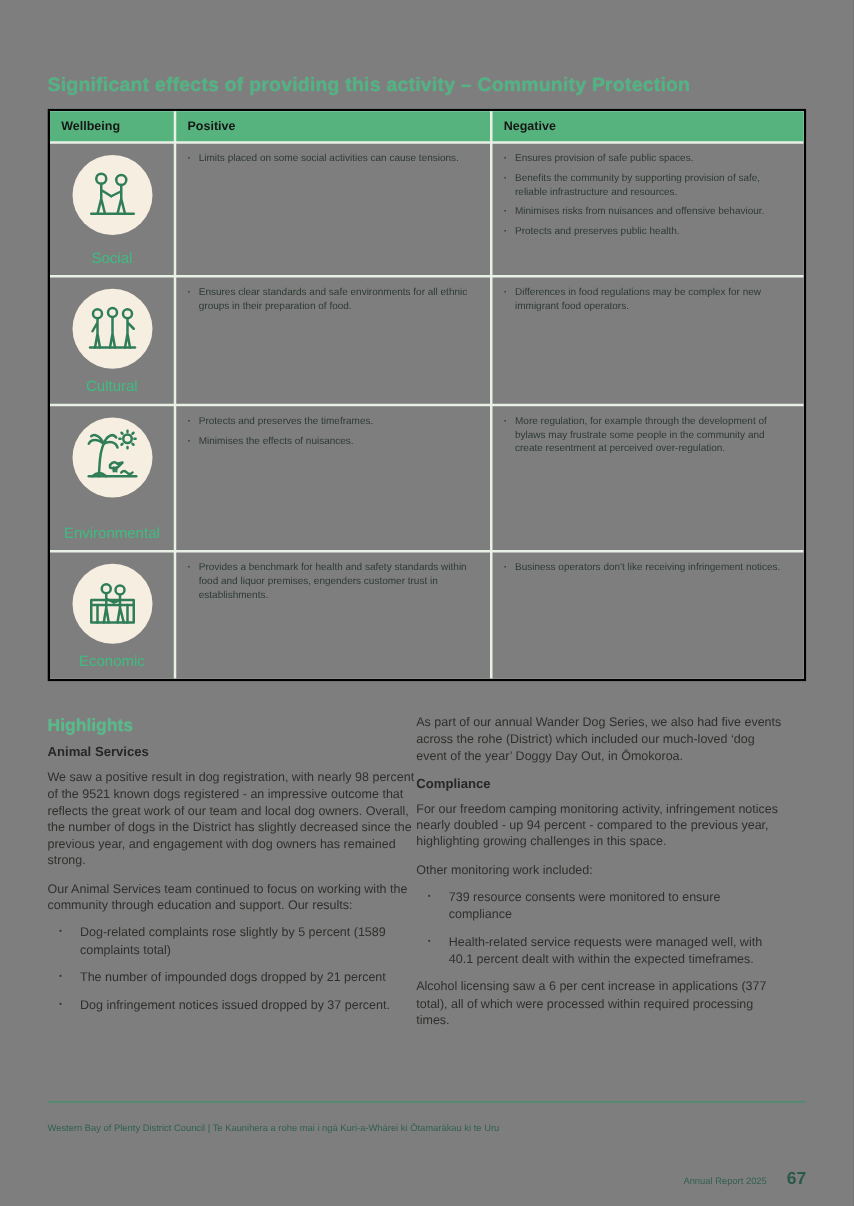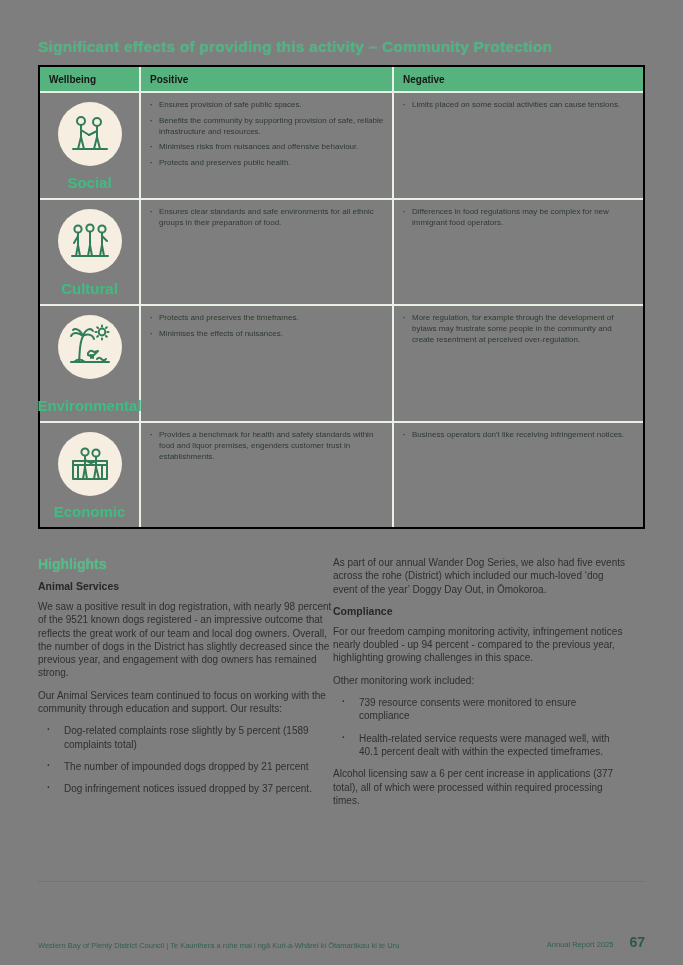--- a/index.html
+++ b/index.html
@@ -1,57 +1,57 @@
 <!DOCTYPE html>
 <html lang="en"><head>
 <meta charset="utf-8">
 <style>
   html,body{margin:0;padding:0;}
   body{background:#555;font-family:"Liberation Sans","DejaVu Sans",sans-serif;}
   .page{
     position:relative;width:683px;height:965px;margin:0 auto;
-    background:#7e7e7e;box-sizing:border-box;padding:38px 38px 0 38px;overflow:hidden;
+    background:#7e7e7e;box-sizing:border-box;padding:60px 38px 0 38px;overflow:hidden;
   }
   .page-title{
     margin:0 0 9px 0;font-size:15.5px;font-weight:800;letter-spacing:.2px;
     color:#4cb582;text-shadow:0 0 1px rgba(170,220,190,.35);
   }
   
   .effects-table{border:2px solid #000000;background:#e9f1e7;}
   .thead,.trow{display:grid;grid-template-columns:99px 251px 1fr;column-gap:2px;}
   .thead{background:#e9f1e7;margin-bottom:2px;}
   .th{background:#57b37e;color:#161616;font-weight:bold;font-size:10px;padding:7px 9px 6px 9px;}
   .trow{margin-bottom:2px;}
   .trow:last-child{margin-bottom:0;}
   .tcell{background:#7e7e7e;box-sizing:border-box;}
   .trow:nth-of-type(2) .tcell{min-height:105px;}
   .trow:nth-of-type(3) .tcell{min-height:95px;}
   .trow:nth-of-type(4) .tcell{min-height:115px;}
   .trow:nth-of-type(5) .tcell{min-height:101px;}
   .wb-cell{display:flex;flex-direction:column;align-items:center;justify-content:flex-start;padding:9px 4px 7px 4px;}
   .icon-circle{width:64px;height:64px;border-radius:50%;background:#f6eee1;display:flex;align-items:center;justify-content:center;flex:0 0 auto;}
   .icon-circle svg{width:48px;height:48px;stroke:#2f7e59;fill:none;stroke-width:2;stroke-linecap:round;stroke-linejoin:round;}
-  .wb-label{margin-top:auto;padding-top:7px;font-size:15px;font-weight:700;color:#3dbd82;text-align:center;}
+  .wb-label{margin-top:auto;padding-top:7px;font-size:12px;font-weight:400;color:#3dbd82;text-align:center;}
   .cell-list{padding:7px 8px 6px 6px;}
   .cell-list .item{position:relative;padding-left:12px;font-size:8px;line-height:1.35;color:#2e3a33;margin-bottom:5px;}
   .cell-list .item::before{content:"·";position:absolute;left:3px;top:0;font-weight:bold;color:#2e3a33;}
   
   .highlights{display:flex;margin-top:27px;}
   .col{width:295px;flex:0 0 auto;}
   .hl-heading{margin:0 0 8px 0;font-size:14px;font-weight:800;color:#52bd88;text-shadow:0 0 1px rgba(170,220,190,.35);}
   .subhead{font-size:10.5px;font-weight:bold;color:#272727;margin:0 0 8px 0;}
   .para{font-size:10px;line-height:1.33;color:#2f2f2d;margin:0 0 9px 0;}
   .blist{margin:2px 0 9px 0;}
   .blist .item{position:relative;padding-left:26px;font-size:10px;line-height:1.33;color:#2f2f2d;margin-bottom:9px;}
   .blist .item::before{content:"·";position:absolute;left:9px;top:-1px;font-weight:bold;color:#2f2f2d;}
   
   .footer{
     position:absolute;left:38px;right:38px;bottom:15px;
     border-top:1.5px solid #3f8f6b;padding-top:16px;
-    display:flex;justify-content:space-between;align-items:flex-end;
+    display:flex;justify-content:space-between;align-items:flex-start;
     font-size:7.5px;color:#32604f;
   }
   .footer-right{display:flex;gap:16px;align-items:baseline;}
   .page-num{font-weight:bold;font-size:14px;color:#2c584a;margin-top:36px;}
 </style>
 </head>
 <body>
 
 <div class="page">
 
@@ -71,27 +71,27 @@
             <line x1="7" y1="39" x2="41" y2="39"></line>
             <circle cx="15" cy="11" r="4"></circle>
             <path d="M15 15 v12 M15 20 L23 25 M15 27 L12 39 M15 27 L18 39"></path>
             <circle cx="31" cy="12" r="4"></circle>
             <path d="M31 16 v11 M31 21 L23 25 M31 27 L28 39 M31 27 L34 39"></path>
           </svg>
         </span>
         <span class="wb-label">Social</span>
       </div>
       <div class="tcell cell-list">
+        <div class="item">Limits placed on some social activities can cause tensions.</div>
+      </div>
+      <div class="tcell cell-list">
         <div class="item">Ensures provision of safe public spaces.</div>
         <div class="item">Benefits the community by supporting provision of safe, reliable infrastructure and resources.</div>
         <div class="item">Minimises risks from nuisances and offensive behaviour.</div>
         <div class="item">Protects and preserves public health.</div>
-      </div>
-      <div class="tcell cell-list">
-        <div class="item">Limits placed on some social activities can cause tensions.</div>
       </div>
     </div>
 
     <div class="trow">
       <div class="tcell wb-cell">
         <span class="icon-circle">
           <svg viewBox="0 0 48 48">
             <line x1="6" y1="39" x2="42" y2="39"></line>
             <circle cx="12" cy="12" r="3.6"></circle>
               <path d="M12 16 v12 M12 28 L10 39 M12 28 L14 39 M12 19 L8 26"></path>

